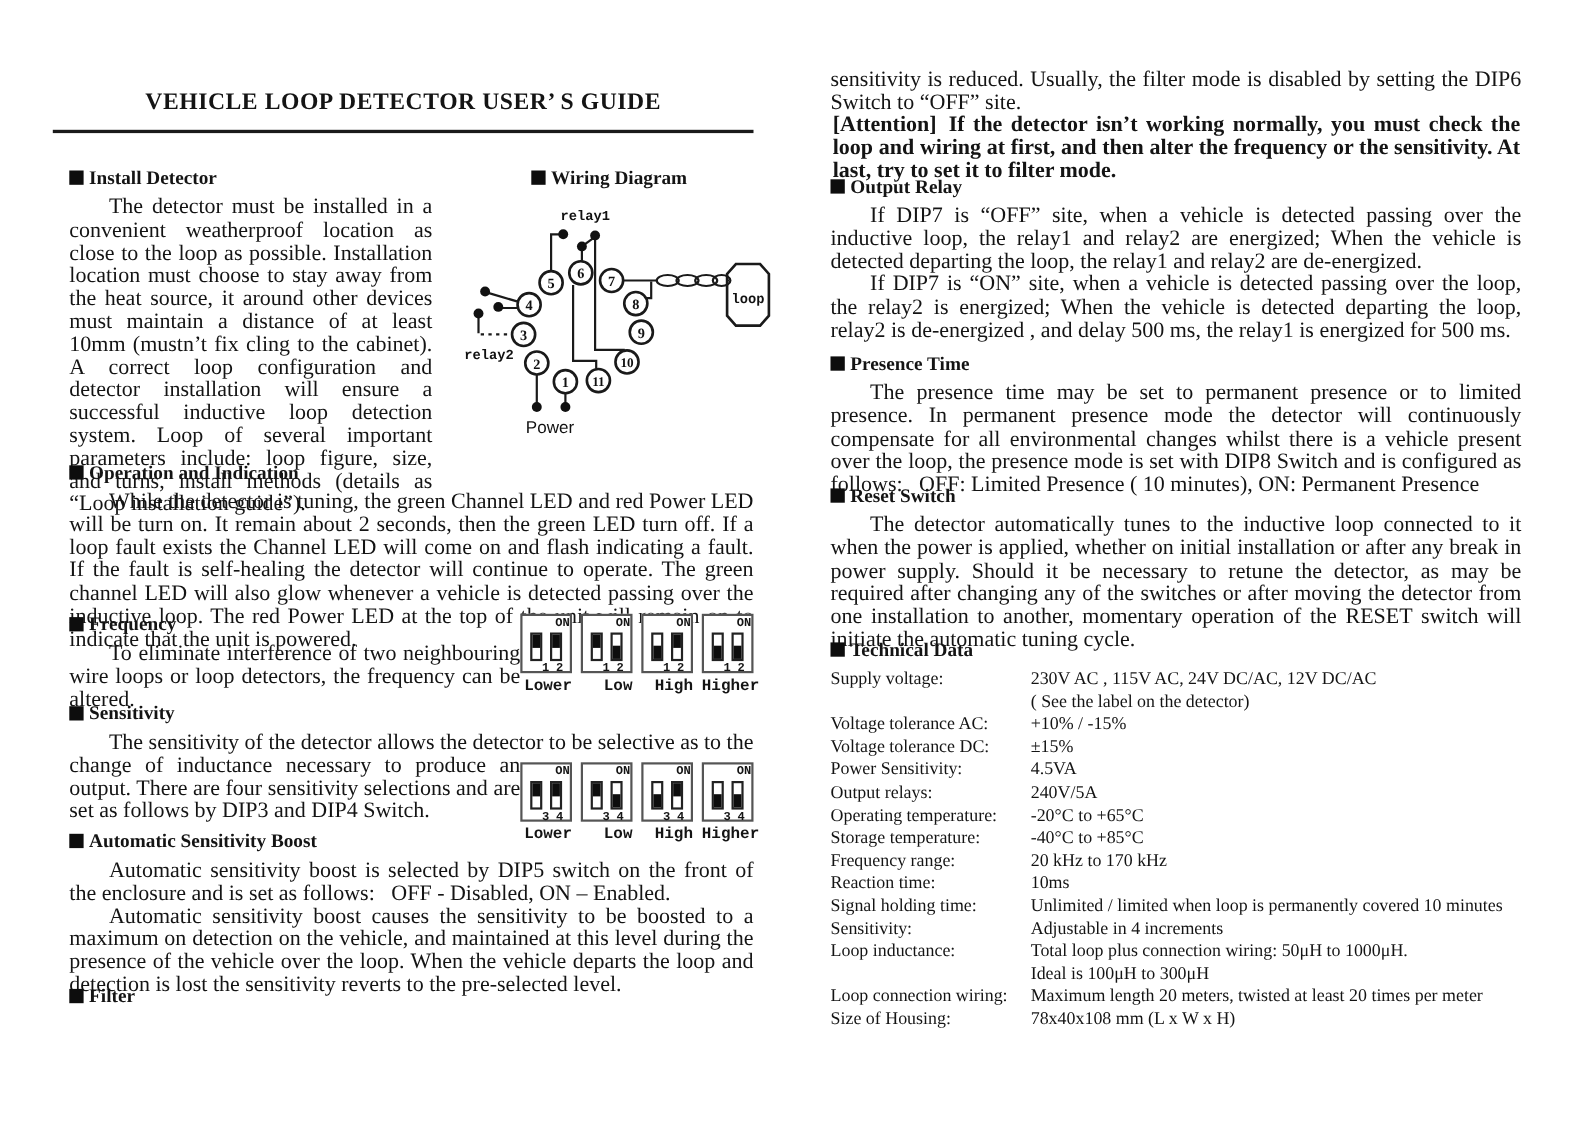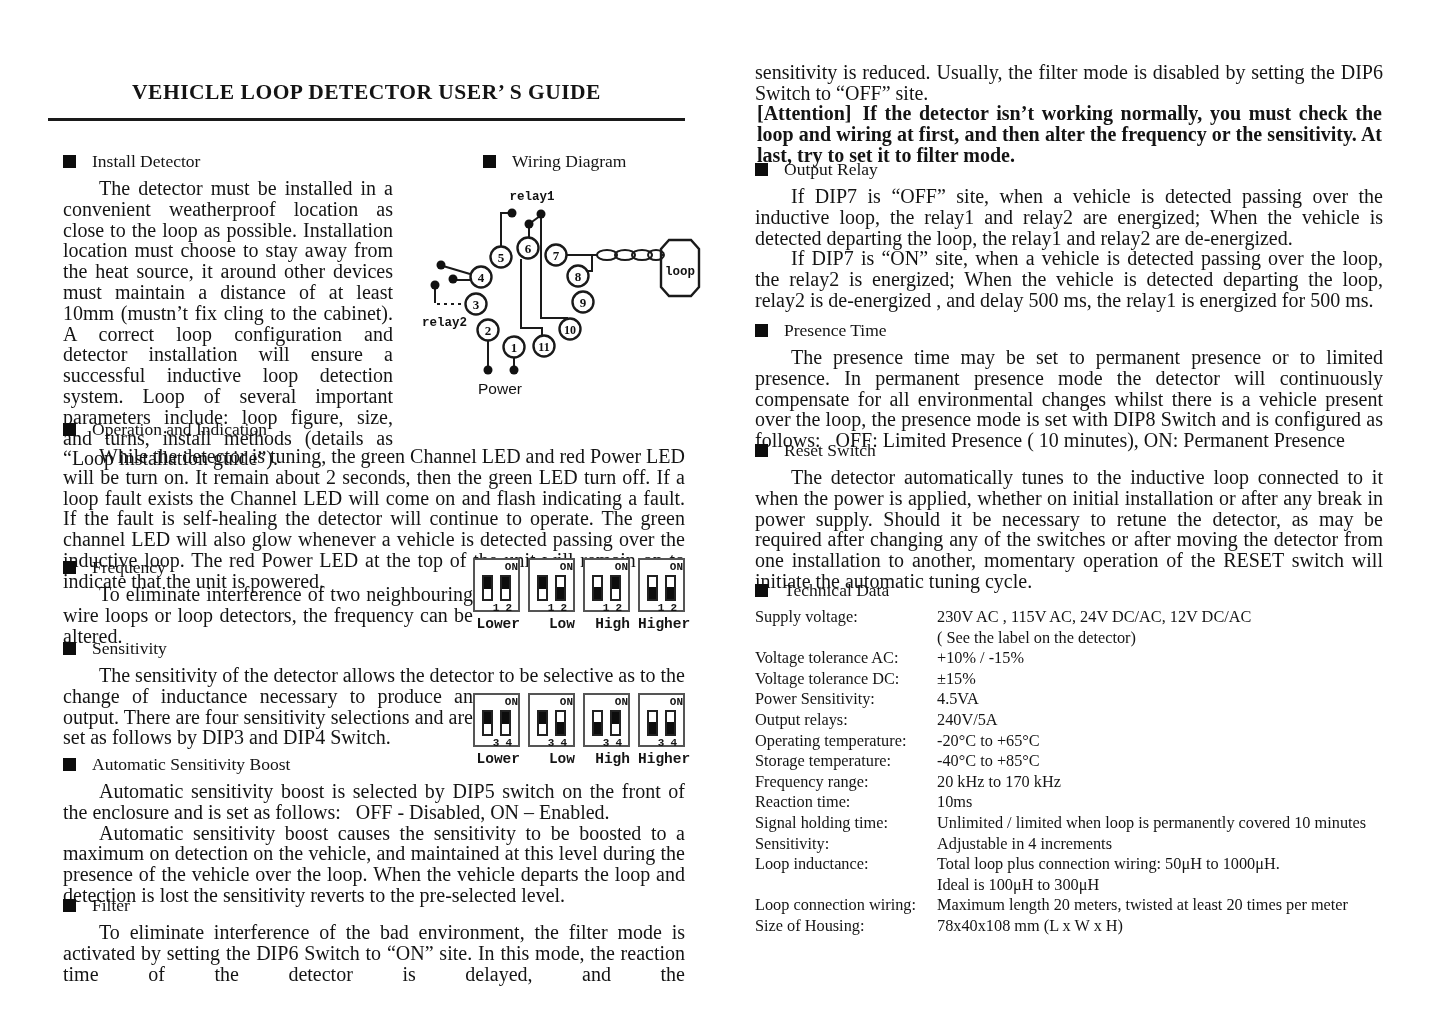--- a/index.html
+++ b/index.html
@@ -4,21 +4,21 @@
 <style>
   html,body{margin:0;padding:0;background:#e8e8e8;}
   .page{position:relative;width:1445px;height:1030px;background:#ffffff;
         font-family:"Liberation Serif","DejaVu Serif",serif;color:#141414;overflow:hidden;}
   .sect{position:absolute;}
   
   .title-block{left:48px;top:80px;width:637px;text-align:center;
                border-bottom:3px solid #1a1a1a;padding-bottom:13px;}
   .title-block h1{margin:0;font-size:21.5px;letter-spacing:.5px;font-weight:bold;}
   
-  .hd{display:flex;align-items:center;gap:16px;font-weight:normal;font-size:17.5px;
+  .hd{display:flex;align-items:center;gap:5px;font-weight:bold;font-size:17.5px;
       line-height:22px;margin:0 0 6px 0;}
   .sq{display:inline-block;width:13px;height:13px;background:#0d0d0d;flex:0 0 auto;}
   
   p.body{margin:0;font-size:20px;line-height:20.8px;text-align:justify;}
   p.ind{text-indent:36px;}
   p.just-last{text-align-last:justify;}
   p.bold{font-weight:bold;}
   .attn-label{font-weight:bold;margin-right:11px;}
   
   .dip-wrap{float:right;width:212px;}
@@ -309,21 +309,20 @@
     </div>
     <p class="body ind">Automatic sensitivity boost is selected by DIP5 switch on the front of the enclosure and is set as follows:&nbsp;&nbsp; OFF - Disabled, ON – Enabled.</p>
     <p class="body ind">Automatic sensitivity boost causes the sensitivity to be boosted to a maximum on detection on the vehicle, and maintained at this level during the presence of the vehicle over the loop. When the vehicle departs the loop and detection is lost the sensitivity reverts to the pre-selected level.</p>
   </div>
 
   <div class="sect" id="filter">
     <div class="hd">
       <span class="sq"></span>
       <span>Filter</span>
     </div>
-    <p class="body ind just-last">To eliminate interference of the bad environment, the filter mode is activated by setting the DIP6 Switch to “ON” site. In this mode, the reaction time of the detector is delayed, and the</p>
   </div>
 
   <div class="sect" id="filter-cont">
     <p class="body">sensitivity is reduced. Usually, the filter mode is disabled by setting the DIP6 Switch to “OFF” site.</p>
   </div>
 
   <div class="sect" id="attention">
     <p class="body bold">
       <span class="attn-label">[Attention]</span><span>If the detector isn’t working normally, you must check the loop and wiring at first, and then alter the frequency or the sensitivity. At last, try to set it to filter mode.</span>
     </p>

